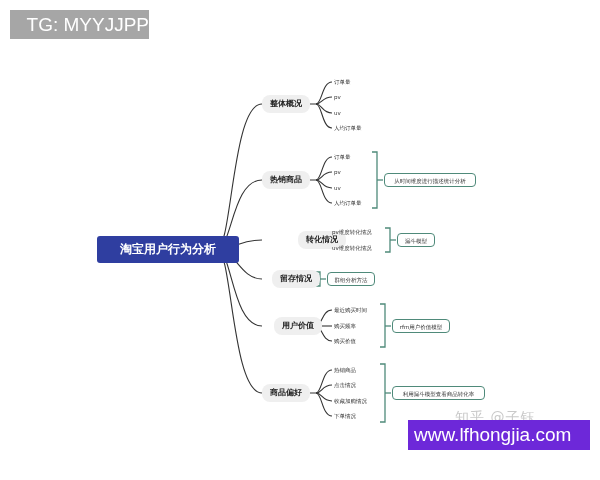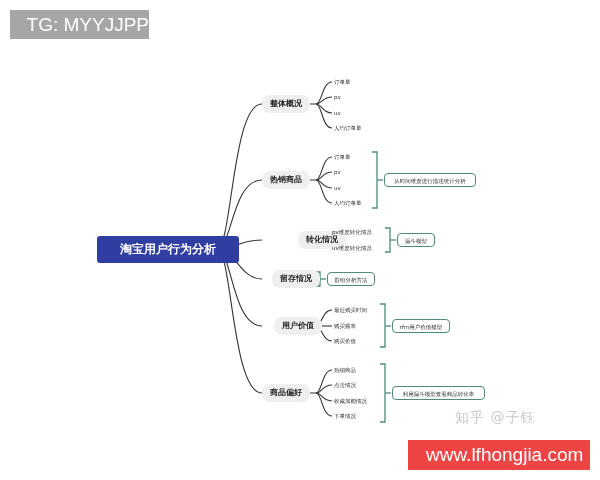--- a/index.html
+++ b/index.html
@@ -1,23 +1,23 @@
 <!DOCTYPE html>
 <html><head>
   <meta charset="utf-8">
   <style>
     html, body { margin:0; padding:0; }
     body { width:600px; height:480px; background:#ffffff; position:relative; overflow:hidden;
            font-family:"DejaVu Sans", sans-serif; }
     .wm-top { position:absolute; left:10px; top:10px; width:139px; height:29px; background:#a6a6a6;
               color:#fff; font-family:"Liberation Sans", sans-serif; font-size:19px; line-height:29px;
               padding-left:5px; box-sizing:border-box;text-align:right; }
-    .wm-bottom { position:absolute; left:408px; top:440px; width:182px; height:30px; background:#ef4444;
+    .wm-bottom { position:absolute; left:408px; top:420px; width:182px; height:30px; background:#6d28d9;
                  color:#fff; font-family:"Liberation Sans", sans-serif; font-size:19px; line-height:30px;
-                 padding-left:18px; box-sizing:border-box; }
+                 padding-left:6px; box-sizing:border-box; }
     .zhihu { position:absolute; left:455px; top:409px; color:#c9c9c9; font-size:14px; letter-spacing:1px; }
     svg.lines { position:absolute; left:0; top:0; }
     .root { position:absolute; left:97px; top:236px; width:142px; height:27px; background:#2f3ea0;
             border-radius:3px; color:#fff; font-size:12px; font-weight:bold; text-align:center; line-height:27px; }
     .branch { position:absolute; width:48px; height:18px; background:#efefef; border-radius:8px;
               font-size:8px; font-weight:bold; color:#222; text-align:center; line-height:18px; }
     .leaf { position:absolute; font-size:5.5px; color:#333; white-space:nowrap; line-height:8px; }
     .note { position:absolute; height:14px; border:1.3px solid #4f8a7a; border-radius:4px;
             font-size:5.5px; color:#333; line-height:14px; text-align:center; background:#fff; box-sizing:border-box; }
   </style>

